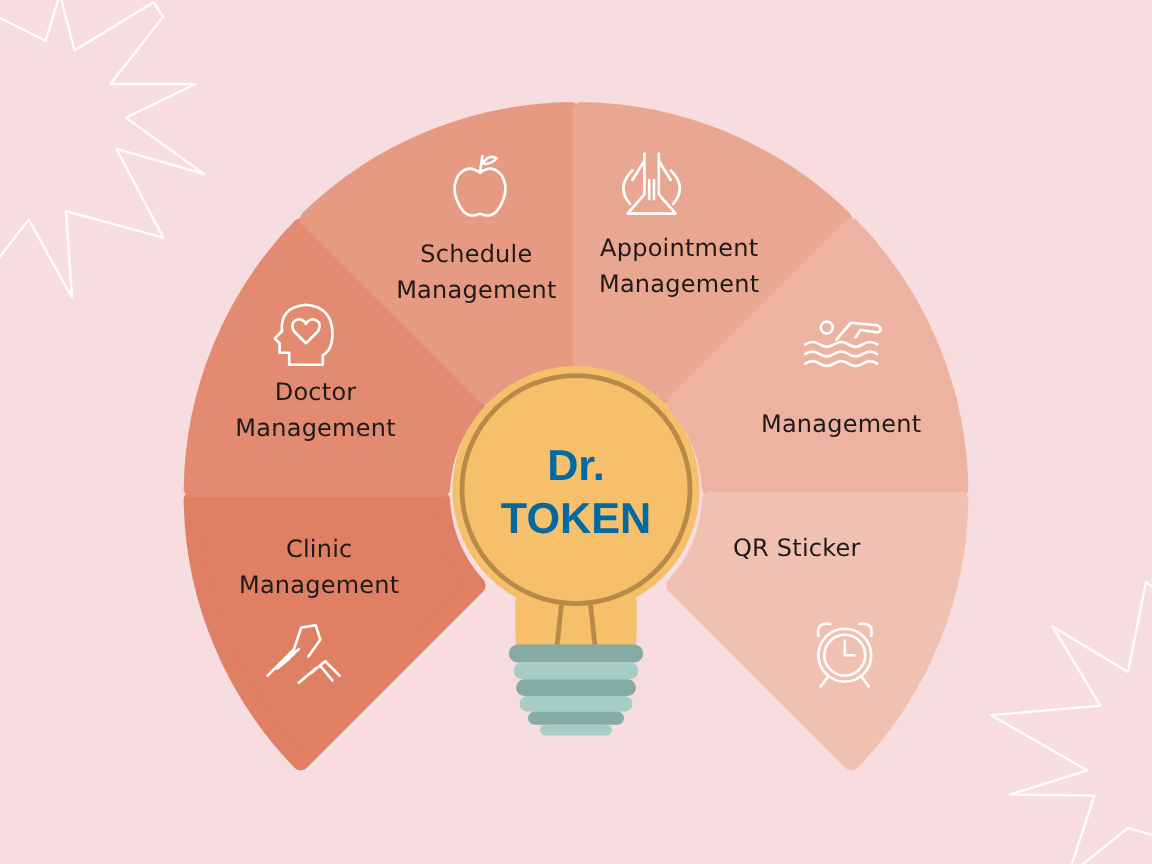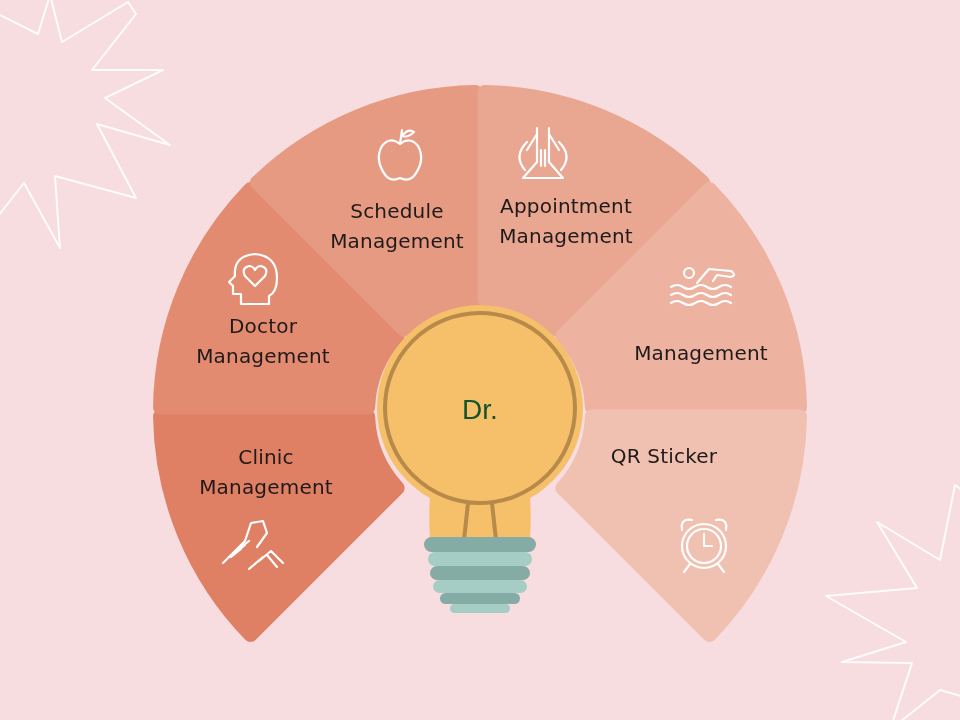--- a/index.html
+++ b/index.html
@@ -2,22 +2,22 @@
 <html><head>
 <meta charset="utf-8">
 <style>
   html, body { margin:0; padding:0; }
   body { width:960px; height:720px; background:#f7dce0; overflow:hidden; position:relative;
          font-family:"DejaVu Sans", sans-serif; }
   #stage { position:absolute; left:0; top:0; width:960px; height:720px; }
   .seg-label { position:absolute; text-align:center; color:#1f1a1a; font-size:20px; line-height:30px;
                transform:translate(-50%, -50%); white-space:nowrap; letter-spacing:0.2px; }
   .bulb-text { position:absolute; left:480px; top:410px; transform:translate(-50%,-50%);
-               text-align:center; font-family:"Liberation Sans", sans-serif; font-weight:normal;
-               color:#14532d; font-size:28px; line-height:44px; }
+               text-align:center; font-family:"Liberation Sans", sans-serif; font-weight:bold;
+               color:#0369a1; font-size:36px; line-height:44px; }
 </style>
 </head>
 <body>
 
 <svg id="stage" viewBox="0 0 960 720" xmlns="http://www.w3.org/2000/svg">
 
   <polyline points="-10,10 38,34 50,-5 62,42 128,2 136,14 92,70 163,70 105,98 170,145 97,124 136,198 55,176 60,248 24,183 -5,220" fill="none" stroke="#ffffff" stroke-width="2" stroke-linejoin="round" opacity="0.9"></polyline>
   <polyline points="975,500 955,485 940,560 877,522 917,588 826,596 906,642 842,662 912,663 890,730 940,690 975,700" fill="none" stroke="#ffffff" stroke-width="2" stroke-linejoin="round" opacity="0.9"></polyline>
 
   <g id="segments">
@@ -89,13 +89,14 @@
 </div>
 <div class="seg-label" style="left:701px; top:353px;">
   <div>Management</div>
 </div>
 <div class="seg-label" style="left:664px; top:456px;">
   <div>QR Sticker</div>
 </div>
 
 <div class="bulb-text">
   <div>Dr.</div>
+  <div>TOKEN</div>
 </div>
 
 </body></html>

